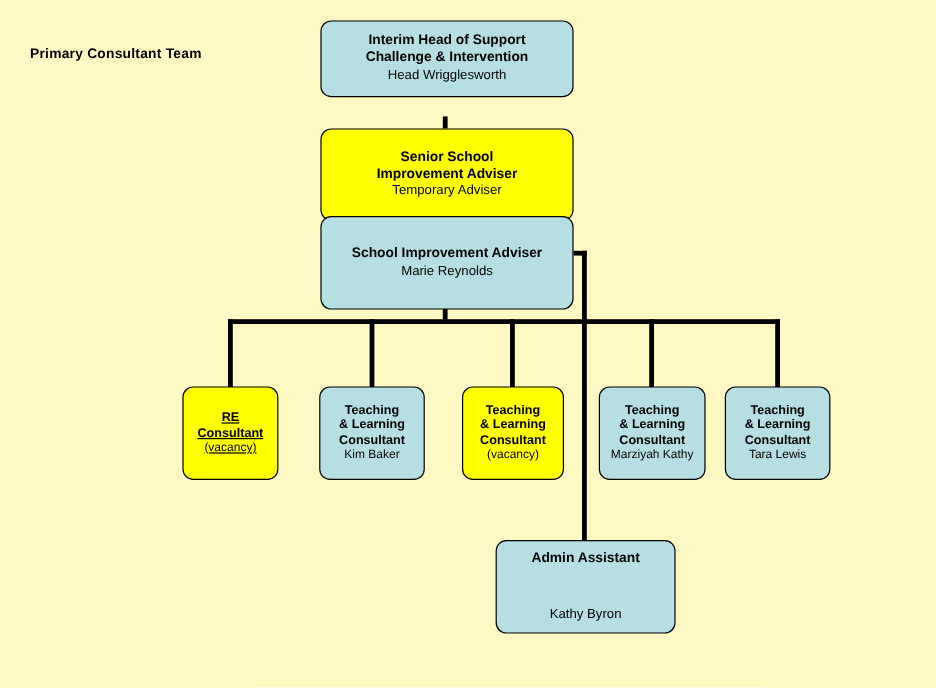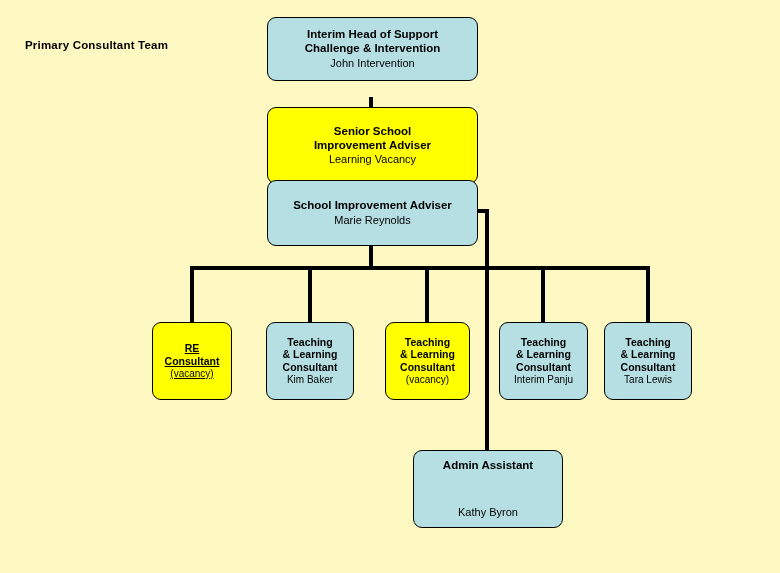--- a/index.html
+++ b/index.html
@@ -83,30 +83,30 @@
   <div class="connector" style="left:425px; top:266px; width:4px; height:57px;"></div>
   <div class="connector" style="left:541px; top:266px; width:4px; height:57px;"></div>
   <div class="connector" style="left:646px; top:266px; width:4px; height:57px;"></div>
 
   <div class="connector" style="left:478px; top:209px; width:11px; height:4px;"></div>
   <div class="connector" style="left:485px; top:209px; width:4px; height:243px;"></div>
 
   <div class="node fill-blue sz-wide" style="left:267px; top:17px; width:211px; height:64px;">
     <div class="role">Interim Head of Support
 Challenge &amp; Intervention</div>
-    <div class="person">John Intervention</div>
+    <div class="person">Head Wrigglesworth</div>
   </div>
 
   <div class="node fill-yellow sz-wide" style="left:267px; top:107px; width:211px; height:77px;">
     <div class="role">Senior School
 Improvement Adviser</div>
-    <div class="person">Learning Vacancy</div>
+    <div class="person">Temporary Adviser</div>
   </div>
 
-  <div class="node fill-blue sz-wide" style="left:267px; top:180px; width:211px; height:66px;">
+  <div class="node fill-blue sz-wide" style="left:267px; top:180px; width:211px; height:78px;">
     <div class="role">School Improvement Adviser</div>
     <div class="person">Marie Reynolds</div>
   </div>
 
   <div class="node fill-yellow sz-small" style="left:152px; top:322px; width:80px; height:78px;text-decoration:underline;">
     <div class="role">RE Consultant</div>
     <div class="person">(vacancy)</div>
   </div>
 
   <div class="node fill-blue sz-small" style="left:266px; top:322px; width:88px; height:78px;">
@@ -120,21 +120,21 @@
     <div class="role">Teaching
 &amp; Learning
 Consultant</div>
     <div class="person">(vacancy)</div>
   </div>
 
   <div class="node fill-blue sz-small" style="left:499px; top:322px; width:89px; height:78px;">
     <div class="role">Teaching
 &amp; Learning
 Consultant</div>
-    <div class="person">Interim Panju</div>
+    <div class="person">Marziyah Kathy</div>
   </div>
 
   <div class="node fill-blue sz-small" style="left:604px; top:322px; width:88px; height:78px;">
     <div class="role">Teaching
 &amp; Learning
 Consultant</div>
     <div class="person">Tara Lewis</div>
   </div>
 
   <div class="node fill-blue sz-wide" style="left:413px; top:450px; width:150px; height:78px;gap:32px;">

